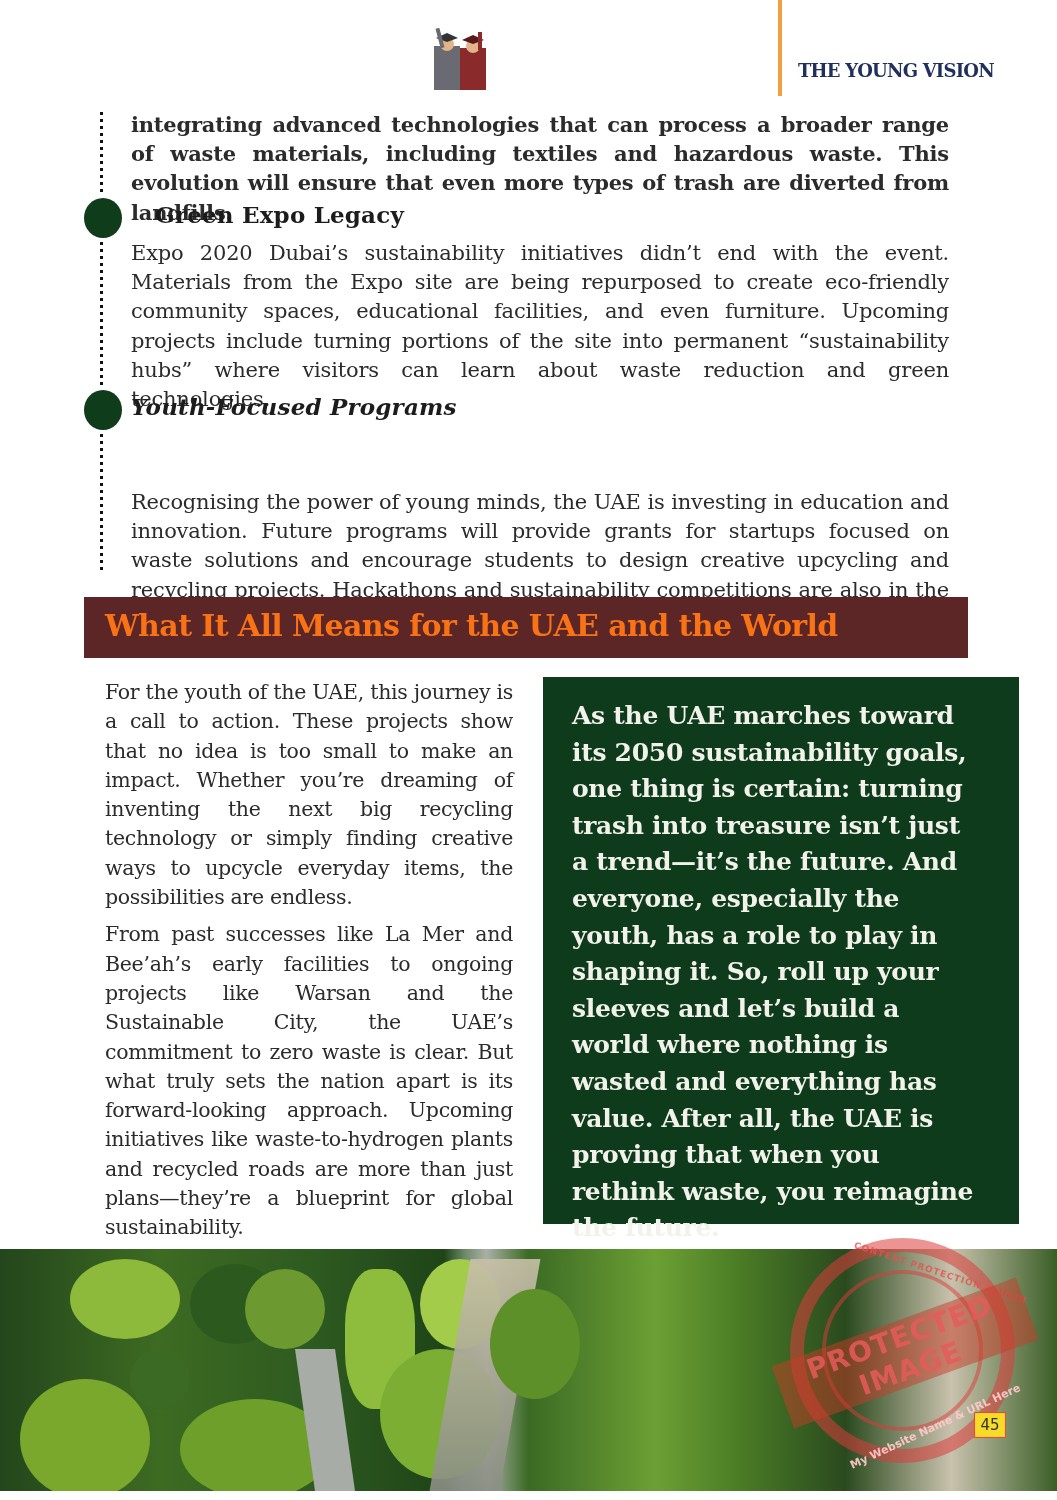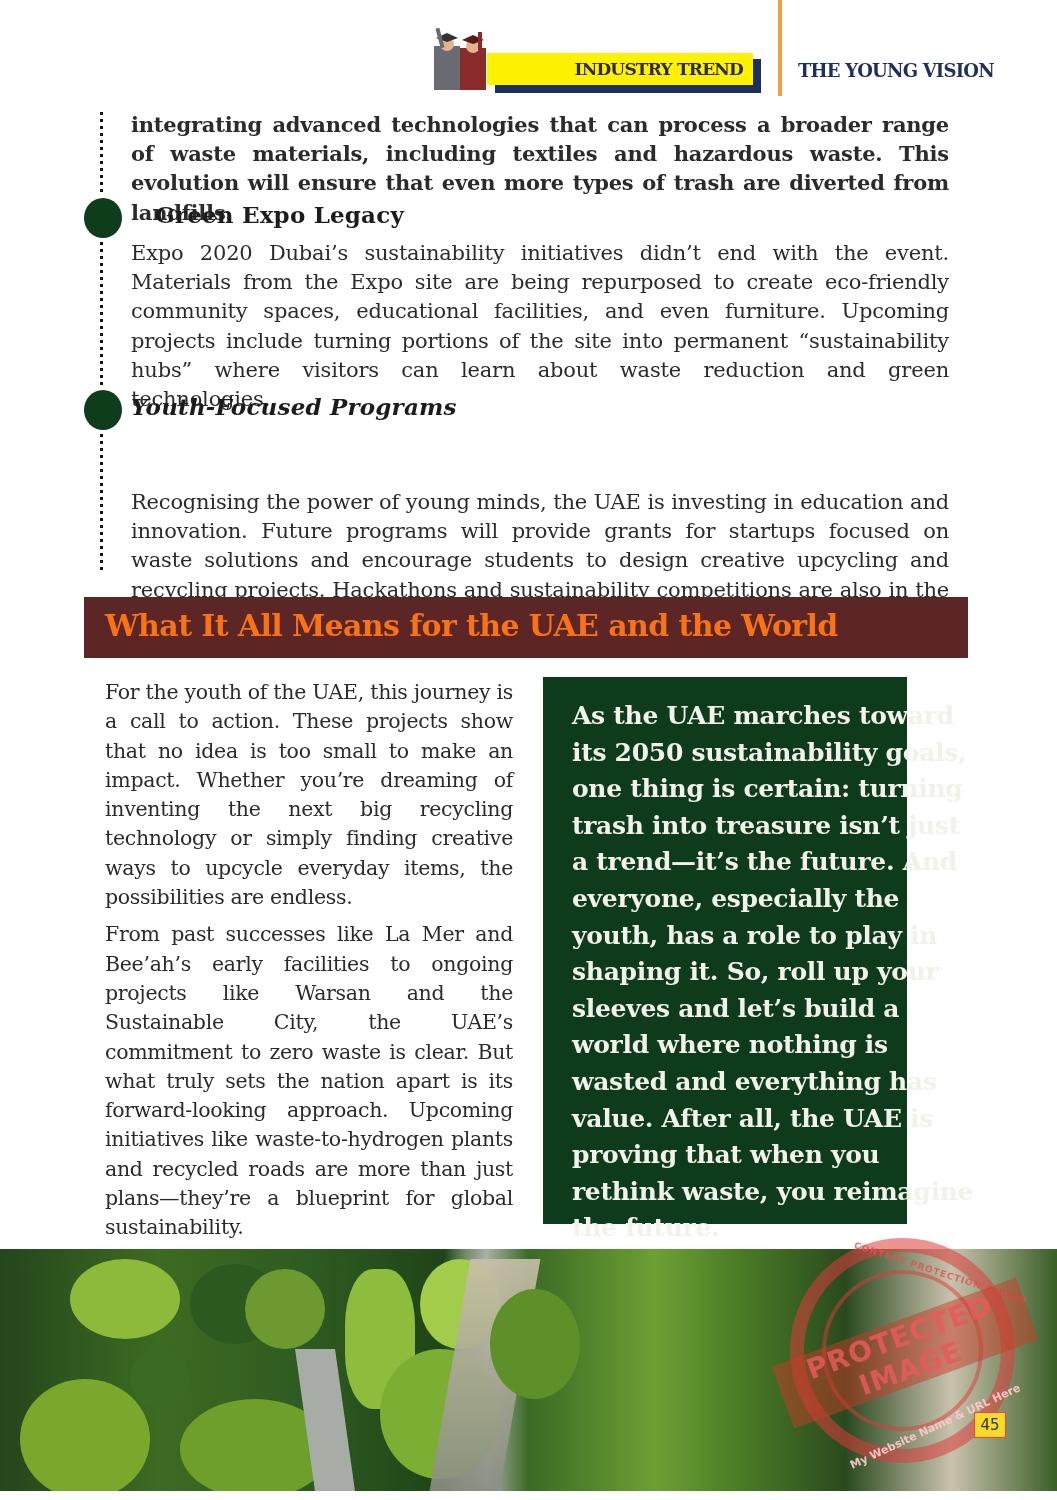--- a/index.html
+++ b/index.html
@@ -31,21 +31,21 @@
   .banner { position:absolute; left:84px; top:597px; width:884px; height:61px; background:#5c2626; }
   .banner h2 { margin:0; position:absolute; left:21px; top:11px; color:#f97316; font-family:"DejaVu Serif", serif;
                font-weight:bold; font-size:30px; letter-spacing:-0.6px; }
 
   
   .leftcol { position:absolute; left:105px; top:678px; width:408px; font-size:20.5px; line-height:29.3px;
              text-align:justify; color:#2b2b2b; letter-spacing:-0.3px; }
   .leftcol p { margin:0 0 8px 0; }
 
   
-  .quote { position:absolute; left:543px; top:677px; width:364px; height:547px; background:#0e3b1c; }
+  .quote { position:absolute; left:543px; top:677px; width:476px; height:547px; background:#0e3b1c; }
   .quote p { margin:0; position:absolute; left:29px; top:21px; width:410px; color:#f2f2ea; font-weight:bold;
              font-size:25px; line-height:36.6px; letter-spacing:-0.3px; }
 
   
   .photo { position:absolute; left:0; top:1249px; width:1057px; height:242px; overflow:hidden;
            background: linear-gradient(90deg,#24461c 0%,#3d6b22 15%,#2d5a20 30%,#1f4418 42%,#6f8a6a 44%,#a9b0a6 46%,#3b6a24 50%,#6ca034 62%,#4a7c26 70%,#2a4a1e 80%,#c9c2ad 90%,#3a5e26 100%); }
   .blob { position:absolute; border-radius:50%; }
   .stamp { position:absolute; left:790px; top:1238px; width:225px; height:225px; border-radius:50%;
            border:14px solid rgba(220,60,60,0.55); box-sizing:border-box; }
   .stamp-inner { position:absolute; left:822px; top:1270px; width:161px; height:161px; border-radius:50%;
@@ -68,25 +68,20 @@
   <svg class="grads" viewBox="0 0 58 62">
     <rect x="2" y="18" width="26" height="44" fill="#6a6a72"></rect>
     <circle cx="15" cy="16" r="7" fill="#e2b48a"></circle>
     <polygon points="4,10 15,5 26,10 15,14" fill="#333"></polygon>
     <rect x="28" y="20" width="26" height="42" fill="#8a2a2a"></rect>
     <circle cx="41" cy="18" r="7" fill="#e2b48a"></circle>
     <polygon points="30,12 41,7 52,12 41,16" fill="#5a1a1a"></polygon>
     <rect x="6" y="0" width="4" height="20" fill="#6a6a72" transform="rotate(-15 8 10)"></rect>
     <rect x="46" y="4" width="4" height="18" fill="#8a2a2a"></rect>
   </svg>
-  <div class="trend-band">
-    <div class="shadow"></div>
-    <div class="yellow"></div>
-    <span class="trend-label">INDUSTRY TREND</span>
-  </div>
   <div class="header-divider"></div>
   <span class="young-vision">THE YOUNG VISION</span>
 </div>
 
 <div class="dotline" style="position:absolute;left:99px;top:110px;height:84px;"></div>
 <div class="dotline" style="position:absolute;left:99px;top:240px;height:148px;"></div>
 <div class="dotline" style="position:absolute;left:99px;top:432px;height:140px;"></div>
 <div class="bullet" style="top:198px;"></div>
 <div class="bullet" style="top:390px;"></div>
 

